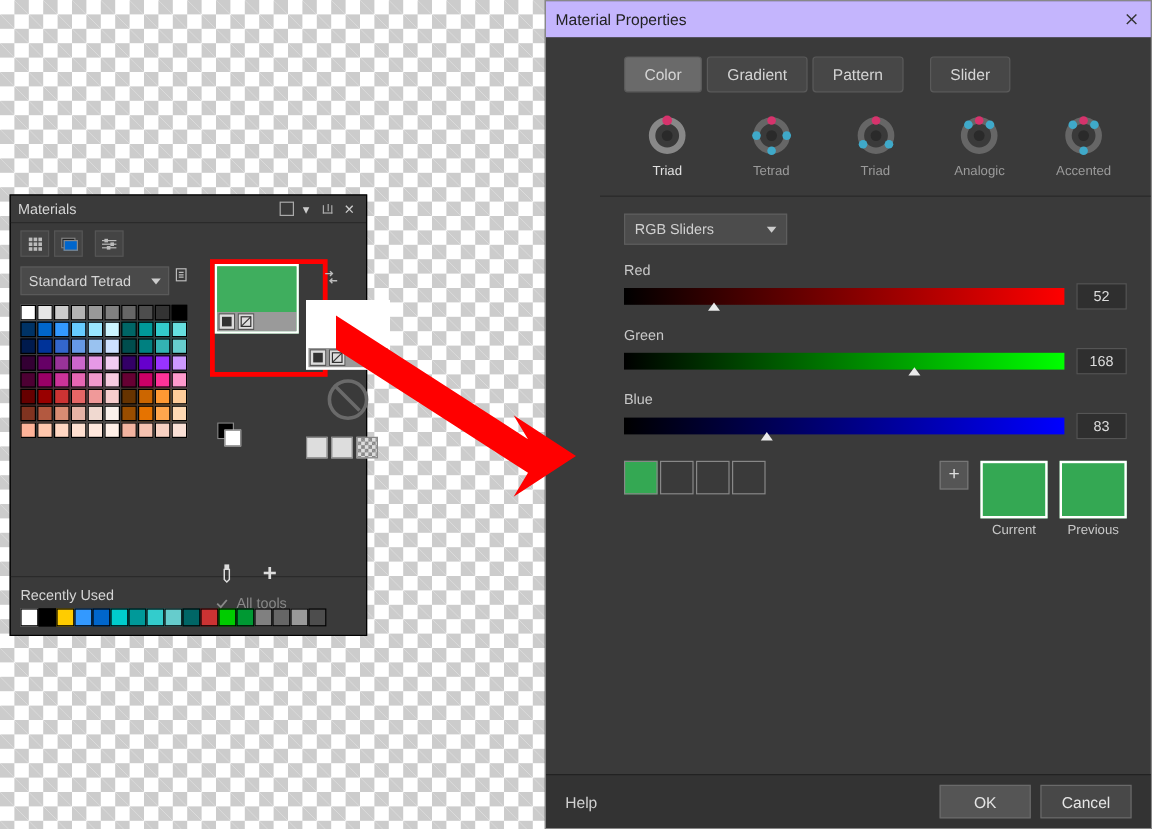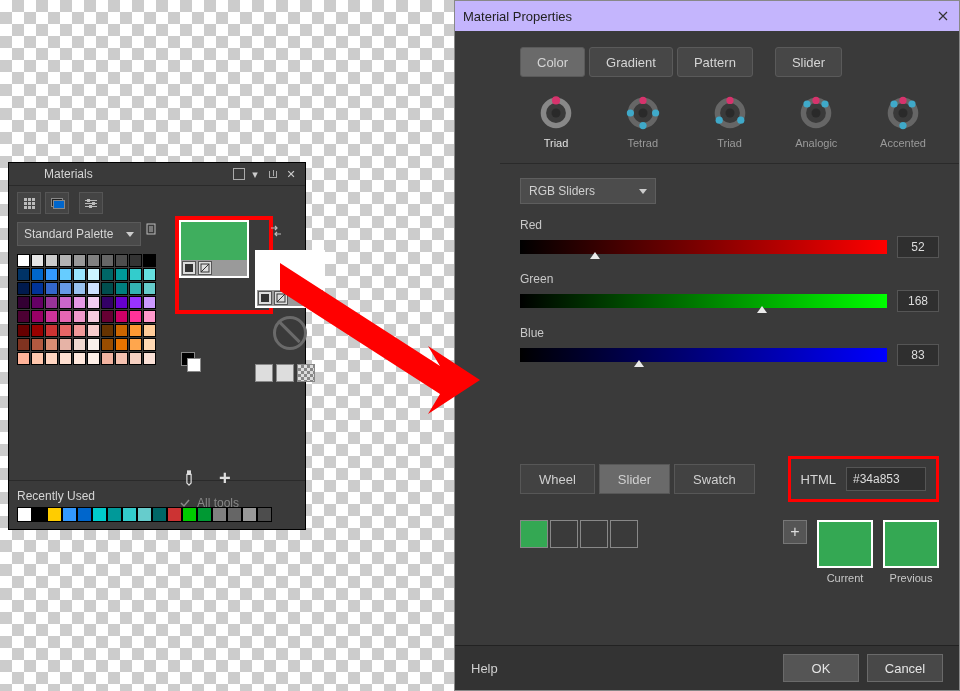--- a/index.html
+++ b/index.html
@@ -33,21 +33,21 @@
     color: #d5d5d5;
   }
   .materials-header {
     height: 22px;
     display: flex;
     align-items: center;
     padding: 0 6px;
     border-bottom: 1px solid #2a2a2a;
     font-size: 12px;
   }
-  .materials-header .title { flex: 1; margin-left: 29px; }
+  .materials-header .title { flex: 1; }
   .materials-header .hicon {
     width: 16px; height: 16px;
     display: inline-flex; align-items: center; justify-content: center;
     margin-left: 2px;
     font-size: 11px;
     color: #ccc;
     cursor: default;
   }
   .materials-header .hicon.box { border:1px solid #aaa; width:10px; height:10px; }
   .materials-header .hicon.pin::before{
@@ -280,21 +280,21 @@
             <span></span>
             <span></span>
           </span>
       </div>
     </div>
 
     <div class="mat-main">
       <div class="palette-side">
         <div style="display:flex; gap:4px; align-items:center;">
           <div class="palette-select" style="flex:1;">
-            <span>Standard Palette</span>
+            <span>Standard Tetrad</span>
             <span class="caret"></span>
           </div>
           <div class="btn" style="width:20px;height:22px;">
             <svg viewBox="0 0 12 12" width="12" height="12">
                 <rect x="2" y="1" width="8" height="10" fill="none" stroke="#bbb"></rect>
                 <line x1="4" y1="4" x2="8" y2="4" stroke="#bbb"></line>
                 <line x1="4" y1="6" x2="8" y2="6" stroke="#bbb"></line>
                 <line x1="4" y1="8" x2="8" y2="8" stroke="#bbb"></line>
               </svg>
           </div>
@@ -596,38 +596,20 @@
         <div class="slider-track blue">
           <div class="grad"></div>
           <div class="slider-thumb" id="thumb-blue" style="left: 32.5%;"></div>
         </div>
         <div class="slider-val">
             <span>83</span>
           </div>
       </div>
     </div>
 
-    <div class="view-row">
-      <div class="seg">
-          <span>Wheel</span>
-        </div>
-      <div class="seg selected">
-          <span>Slider</span>
-        </div>
-      <div class="seg">
-          <span>Swatch</span>
-        </div>
-
-      <div class="html-group">
-        <span class="lab">HTML</span>
-        <div class="val">
-            <span>#34a853</span>
-          </div>
-      </div>
-    </div>
 
     <div class="bottom-row">
       <div>
         <div class="pal-slots">
           <div id="pal-slot-0" style="background: rgb(52, 168, 83);"></div>
           <div></div>
           <div></div>
           <div></div>
         </div>
       </div>

